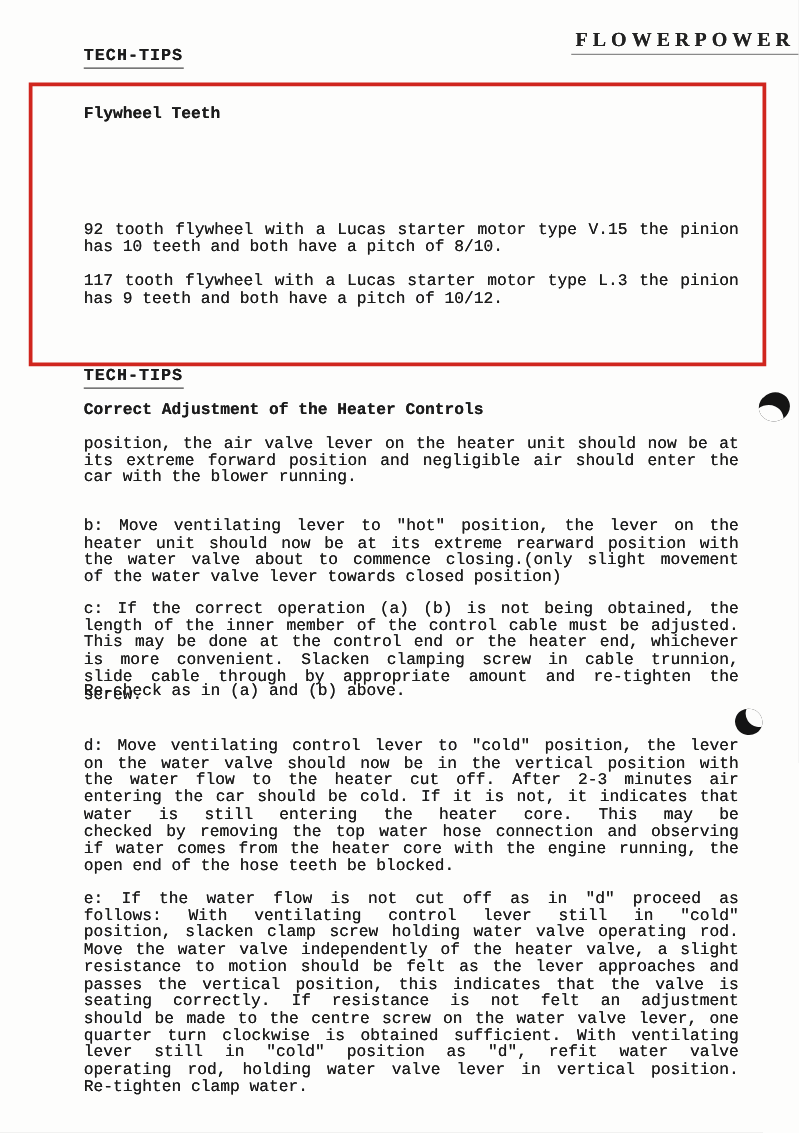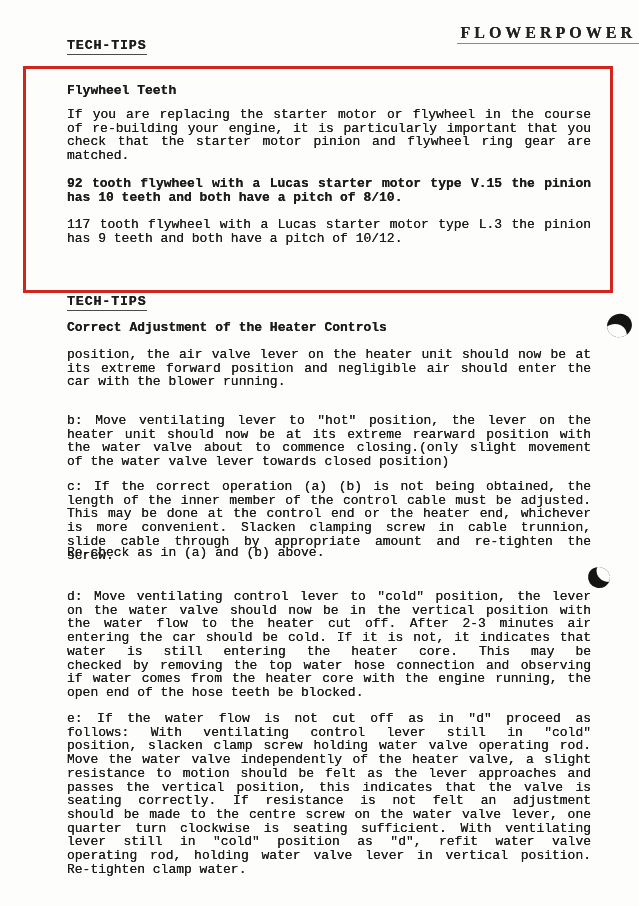--- a/index.html
+++ b/index.html
@@ -63,21 +63,21 @@
 
   .para {
     left: 67px;
     width: 524px;
     font-size: 13px;
     line-height: 13.7px;
   }
   .para .jl { text-align: justify; text-align-last: justify; }
 
   .p-f1 { top: 108px; }
-  .p-f2 { top: 177px; font-weight: bold; }
+  .p-f2 { top: 177px; }
   .p-f3 { top: 218px; }
   .p-a  { top: 348px; }
   .p-b  { top: 414px; }
   .p-c  { top: 480px; }
   .p-cr { top: 546px; font-family: Liberation Mono, monospace; }
   .p-d  { top: 590px; }
   .p-e  { top: 712px; }
 
   .crescent {
     position: absolute;
@@ -106,26 +106,20 @@
   </div>
 
   <div class="abs section-head tt1">
     <span class="word">TECH-TIPS</span>
   </div>
 
   <div class="abs highlight-box"></div>
 
   <div class="abs subhead fly-head">Flywheel Teeth</div>
 
-  <div class="abs para p-f1">
-      <div class="jl">If you are replacing the starter motor or flywheel in the course</div>
-      <div class="jl">of re-building your engine, it is particularly important that you</div>
-      <div class="jl">check that the starter motor pinion and flywheel ring gear are</div>
-      <div>matched.</div>
-    </div>
 
   <div class="abs para p-f2">
       <div class="jl">92 tooth flywheel with a Lucas starter motor type V.15 the pinion</div>
       <div>has 10 teeth and both have a pitch of 8/10.</div>
     </div>
 
   <div class="abs para p-f3">
       <div class="jl">117 tooth flywheel with a Lucas starter motor type L.3 the pinion</div>
       <div>has 9 teeth and both have a pitch of 10/12.</div>
     </div>
@@ -175,21 +169,21 @@
 
   <div class="abs para p-e">
       <div class="jl">e:  If the water flow is not cut off as in "d" proceed as</div>
       <div class="jl">follows: With ventilating control lever still in "cold"</div>
       <div class="jl">position, slacken clamp screw holding water valve operating rod.</div>
       <div class="jl">Move the water valve independently of the heater valve, a slight</div>
       <div class="jl">resistance to motion should be felt as the lever approaches and</div>
       <div class="jl">passes the vertical position, this indicates that the valve is</div>
       <div class="jl">seating correctly.  If resistance is not felt an adjustment</div>
       <div class="jl">should be made to the centre screw on the water valve lever, one</div>
-      <div class="jl">quarter turn clockwise is seating sufficient. With ventilating</div>
+      <div class="jl">quarter turn clockwise is obtained sufficient. With ventilating</div>
       <div class="jl">lever still in "cold" position as "d", refit water valve</div>
       <div class="jl">operating rod, holding water valve lever in vertical position.</div>
       <div>Re-tighten clamp water.</div>
     </div>
 
   <div class="crescent c1"></div>
   <div class="crescent c2"></div>
 
 </div>
 

